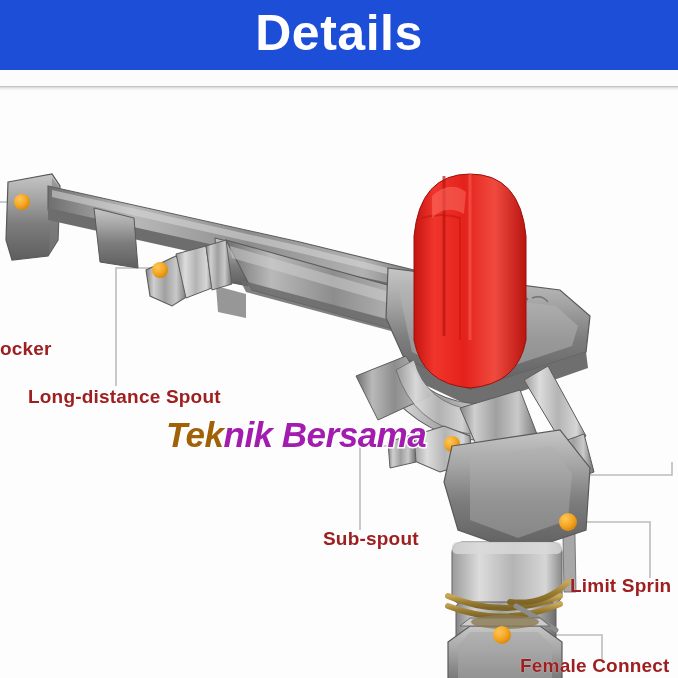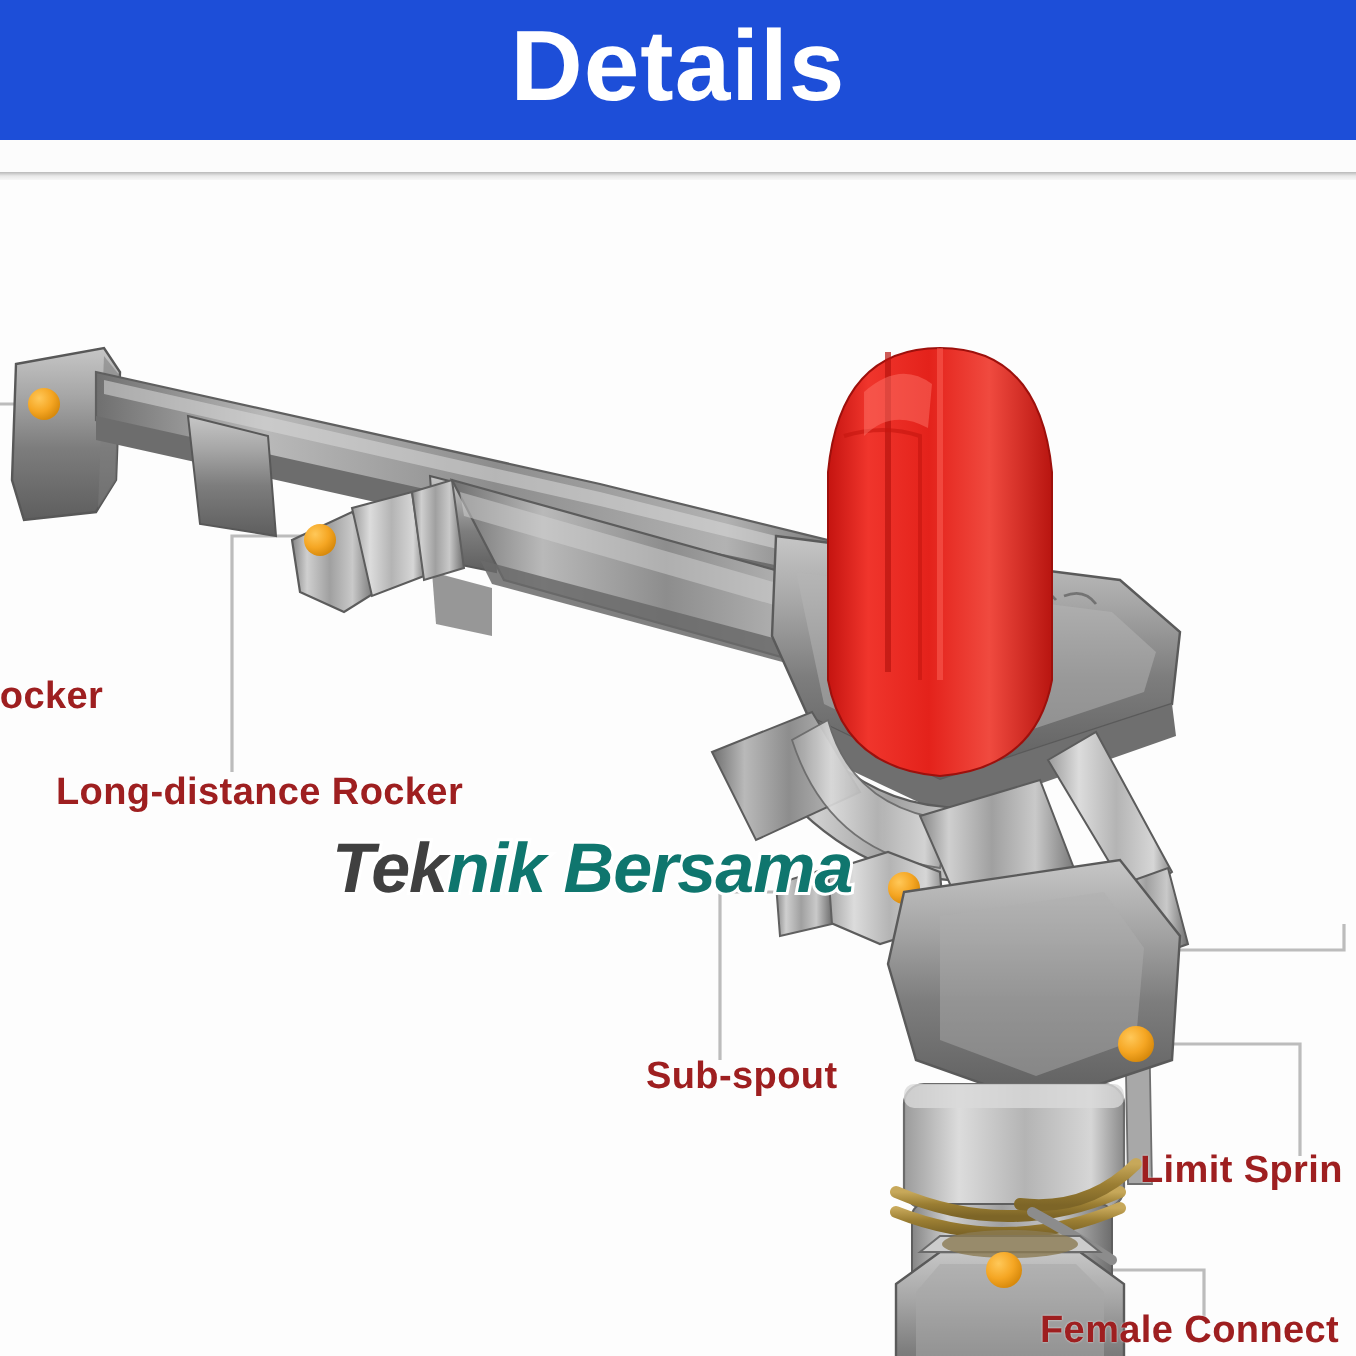--- a/index.html
+++ b/index.html
@@ -54,22 +54,22 @@
   
   .watermark{
     position:absolute;left:166px;top:327px;
     font-size:35px;font-weight:bold;font-style:italic;
     letter-spacing:-0.5px;
     line-height:1;
     -webkit-text-stroke:3px #ffffff;
     paint-order:stroke fill;
     white-space:nowrap;
   }
-  .watermark .wm-red{color:#404040;}
-  .watermark .wm-blue{color:#0f766e;}
+  .watermark .wm-red{color:#a16207;}
+  .watermark .wm-blue{color:#a21caf;}
 </style>
 </head>
 <body>
 
 <div class="page">
 
   <div class="header">
     <div class="header-title">Details</div>
   </div>
   <div class="header-divider"></div>
@@ -266,21 +266,21 @@
       <ellipse cx="500" cy="626" rx="62" ry="7" fill="#d8d8d8" opacity="0.5"></ellipse>
     </svg>
 
     <div class="watermark">
       <span class="wm-red">Tek</span><span class="wm-blue">nik Bersama</span>
     </div>
   </div>
 
   <div class="label lbl-rocker">Rocker</div>
 
-  <div class="label lbl-longspout">Long-distance Rocker</div>
+  <div class="label lbl-longspout">Long-distance Spout</div>
 
   <div class="label lbl-subspout">Sub-spout</div>
 
 
   <div class="label lbl-female">Female Connect</div>
 
   <div class="label lbl-limit">Limit Sprin</div>
 
 </div>
 

